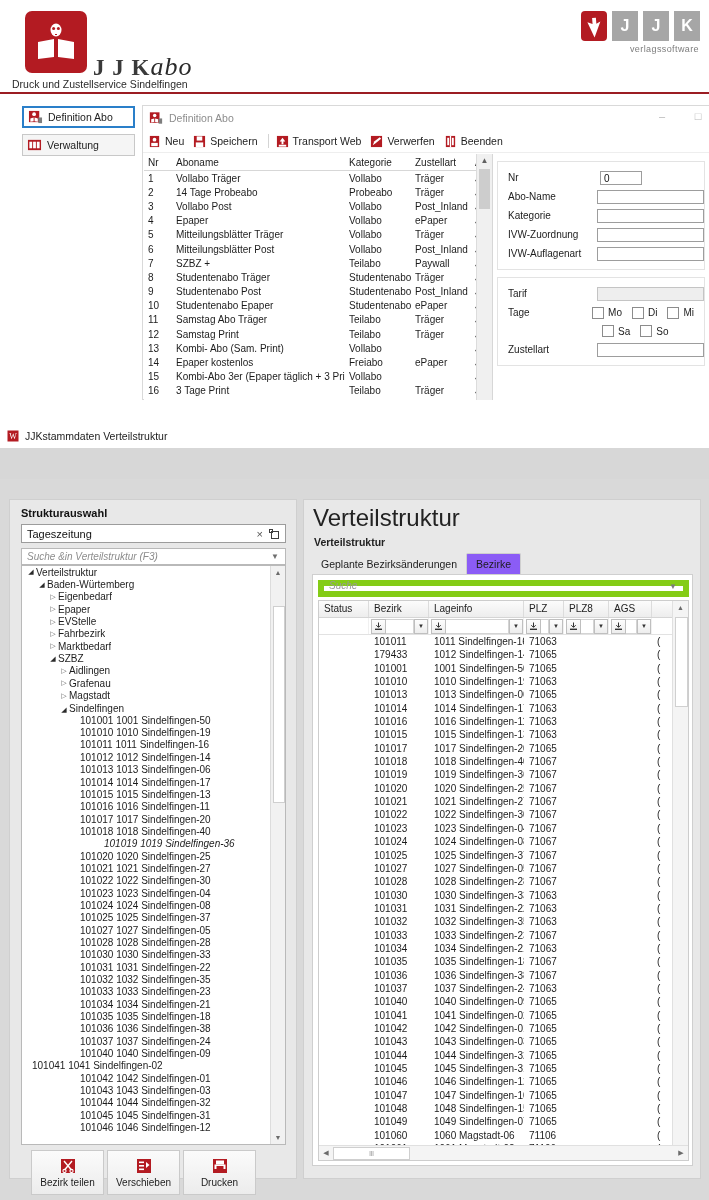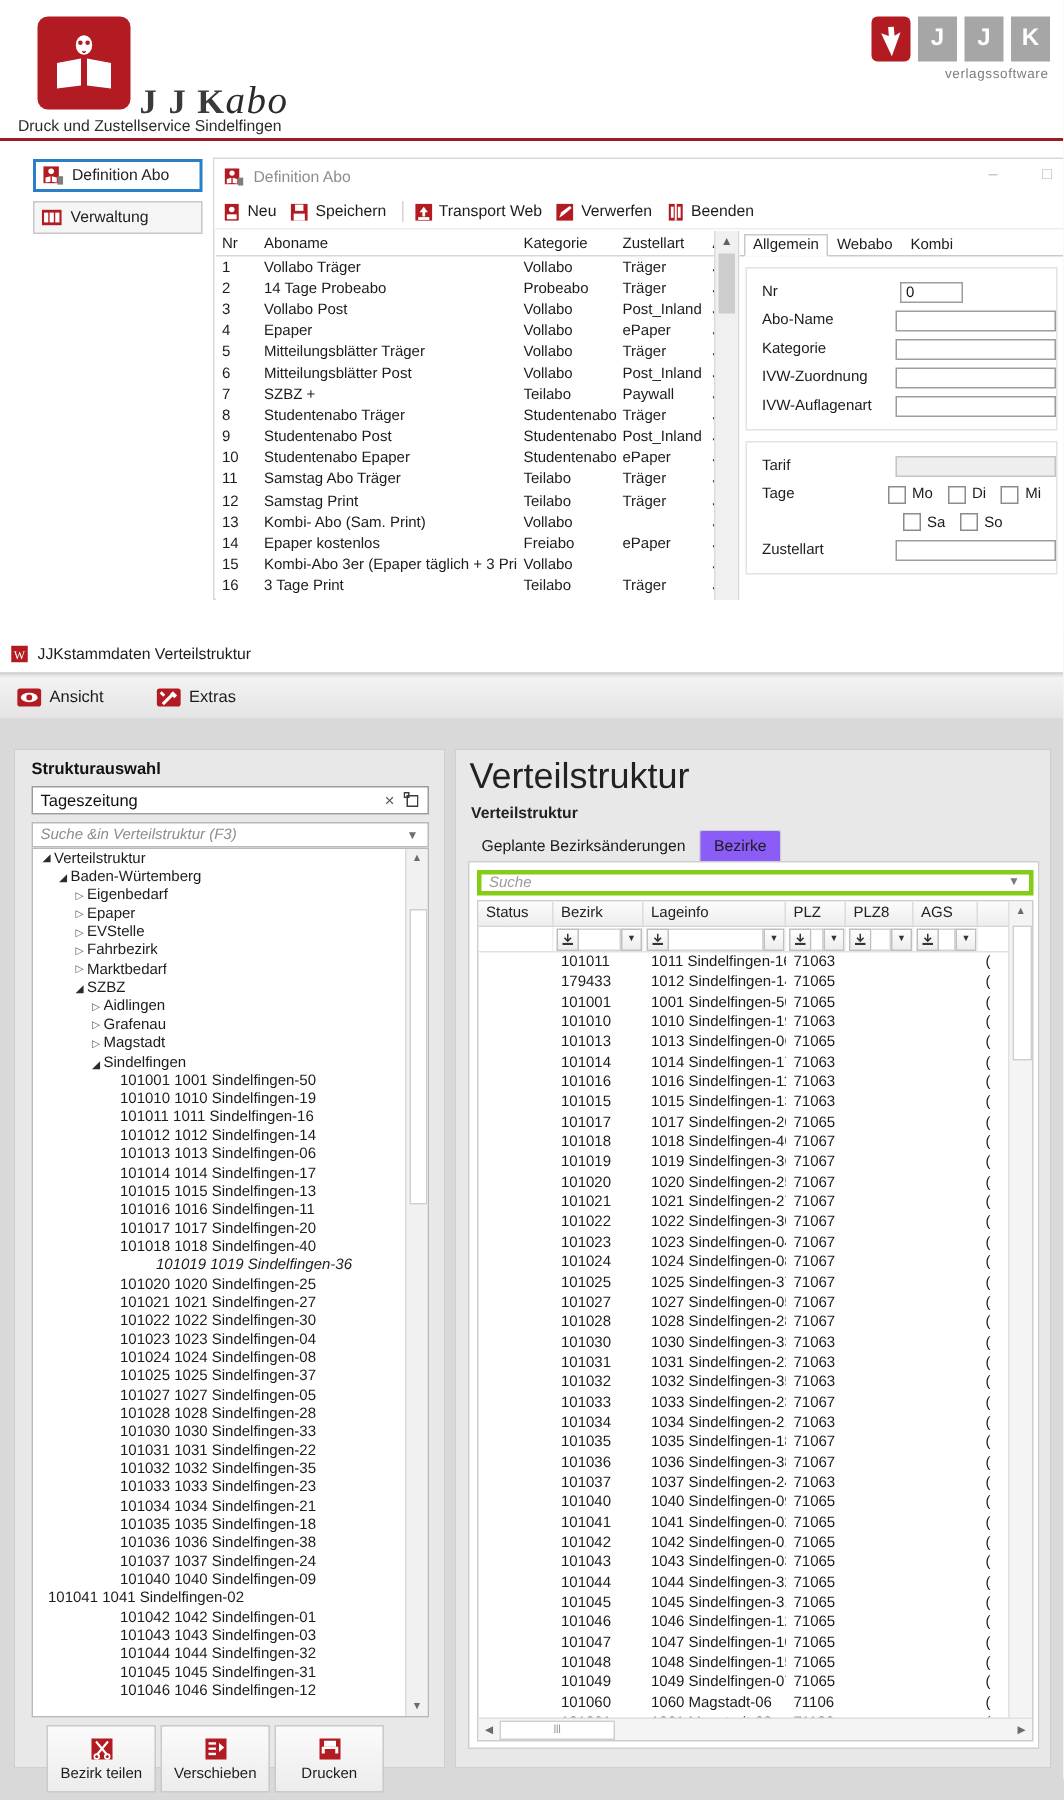--- a/index.html
+++ b/index.html
@@ -299,22 +299,22 @@
   .rp-tab { font-size: 10.5px; color: #1c1c1c; padding: 4px 9px 4px 9px; }
   .rp-tab.active { background: #8b5cf6; border: 1px solid #cfcfcf; border-bottom: none; border-radius: 2px 2px 0 0; }
   .rp-card {
     position: absolute; left: 8px; top: 74px;
     width: 381px; height: 592px;
     background: #ffffff; border: 1px solid #cfcfcf;
     box-sizing: border-box;
   }
   .rp-search {
     position: absolute; left: 5px; top: 5px; width: 371px; height: 17px;
-    border: 3px solid #84cc16; background: #ffffff; box-sizing: border-box;
-    display: flex; align-items: flex-start;
+    border: 6px solid #84cc16; background: #ffffff; box-sizing: border-box;
+    display: flex; align-items: flex-end;
   }
   .rp-search .ph { font-size: 10px; font-style: italic; color: #9a9a9a; padding-left: 5px; flex: 1; }
   .rp-search .caret { font-size: 8px; color: #7b7b7b; padding-right: 6px; }
   .grid {
     position: absolute; left: 5px; top: 25px; width: 371px; height: 561px;
     border: 1px solid #cdcdcd; box-sizing: border-box; background: #ffffff; overflow: hidden;
   }
   .grid-head { display: flex; height: 16px; background: linear-gradient(#fcfcfc,#ededed); border-bottom: 1px solid #d5d5d5; }
   .gh { box-sizing: border-box; font-size: 10px; color: #222; padding-left: 5px; line-height: 16px; border-right: 1px solid #dcdcdc; overflow: hidden; white-space: nowrap; }
   .grid-filter { display: flex; height: 16px; border-bottom: 1px solid #e2e2e2; align-items: center; background: #ffffff; }
@@ -590,25 +590,20 @@
               <div class="c c-ak">Ja</div>
             </div>
           </div>
       </div>
       <div class="g1-vsb">
         <div class="arrow">▲</div>
         <div class="thumb"></div>
       </div>
 
       <div class="d1">
-        <div class="d1-tabs">
-          <div class="d1-tab active">Allgemein</div>
-          <div class="d1-tab">Webabo</div>
-          <div class="d1-tab">Kombi</div>
-        </div>
 
         <div class="d1-group">
           <div class="frow">
             <div class="flabel">Nr</div>
             <div class="finput sm">0</div>
           </div>
           <div class="frow">
             <div class="flabel">Abo-Name</div>
             <div class="finput lg"></div>
           </div>
@@ -667,40 +662,20 @@
 
   <div class="app2">
     <div class="w2-title">
       <svg class="ico" viewBox="0 0 12 12">
         <rect x="0.5" y="0.5" width="11" height="11" fill="#b31b22"></rect>
         <text x="6" y="9" font-size="8" fill="#ffffff" text-anchor="middle" font-family="Liberation Serif, serif">W</text>
       </svg>
       <span class="txt">JJKstammdaten Verteilstruktur</span>
     </div>
 
-    <div class="w2-menu">
-      <div class="menu-item">
-        <svg class="ico" viewBox="0 0 18 15">
-          <rect x="0.5" y="1" width="17" height="13" rx="2" fill="#b31b22"></rect>
-          <ellipse cx="9" cy="7.5" rx="6" ry="3.4" fill="#ffffff"></ellipse>
-          <circle cx="9" cy="7.5" r="2.1" fill="#b31b22"></circle>
-        </svg>
-        <span class="lbl">Ansicht</span>
-      </div>
-      <div class="w2-menu-gap"></div>
-      <div class="menu-item">
-        <svg class="ico" viewBox="0 0 18 15">
-          <rect x="0.5" y="1" width="17" height="13" rx="2" fill="#b31b22"></rect>
-          <path d="M4 11.5 L11 4.5 L12.5 6 L5.5 13 Z" fill="#ffffff"></path>
-          <path d="M12 3 l3 3 -2 2 -3 -3 z" fill="#ffffff"></path>
-          <path d="M4 3 L6.5 5.5 L5 7 L2.5 4.5 Z" fill="#ffffff"></path>
-        </svg>
-        <span class="lbl">Extras</span>
-      </div>
-    </div>
 
     <div class="w2-body">
 
       <div class="lp">
         <div class="lp-title">Strukturauswahl</div>
 
         <div class="lp-combo">
           <div class="val">Tageszeitung</div>
           <div class="xbtn">×</div>
           <div class="edbtn">

